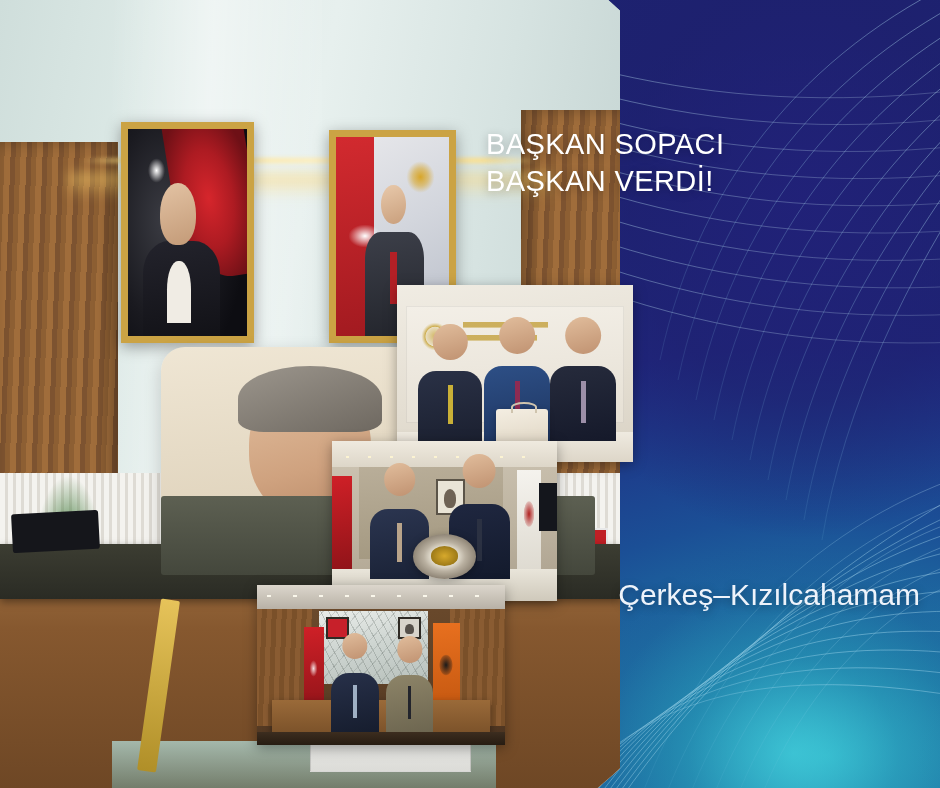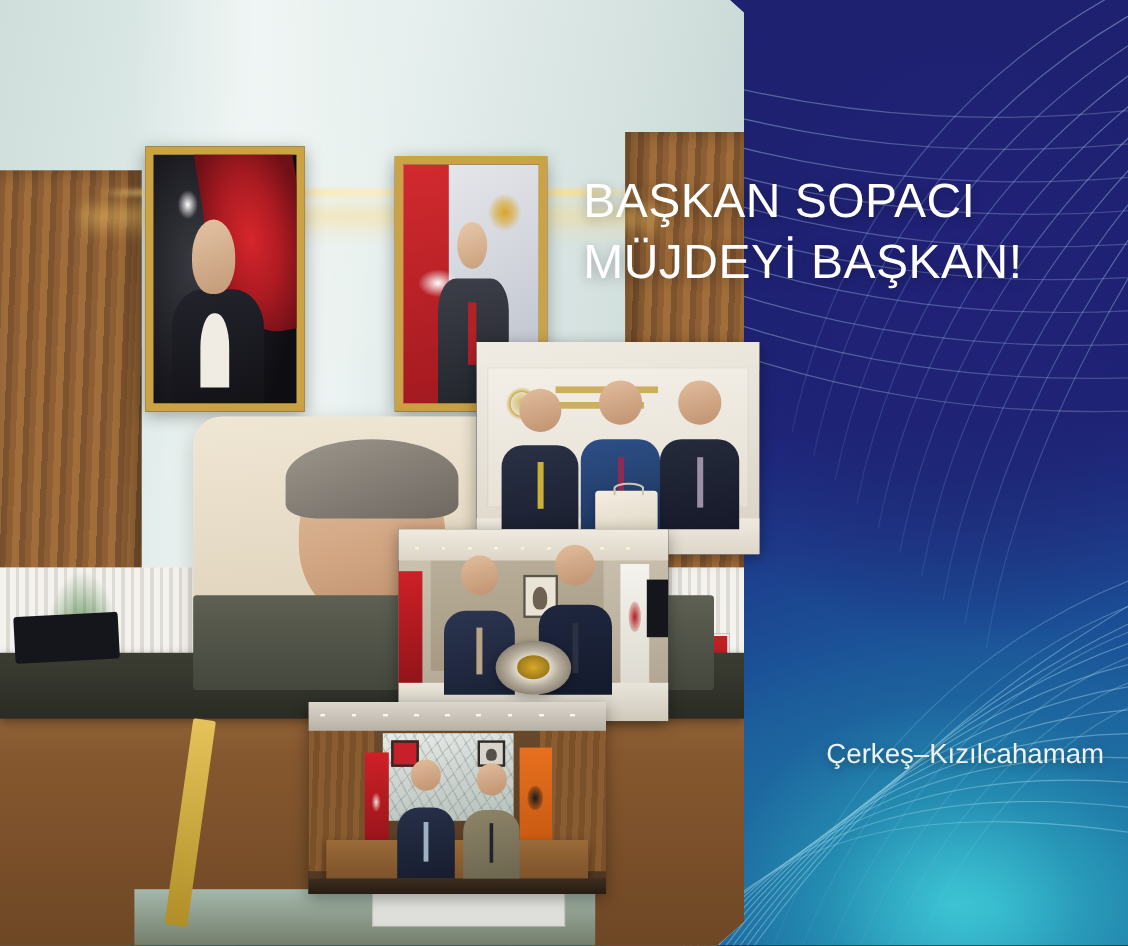--- a/index.html
+++ b/index.html
@@ -278,32 +278,32 @@
     background:linear-gradient(180deg,#3c2d1f,#271c12);}
   #photo-office .p1{left:30%;width:19%;height:62%;bottom:8%;}
   #photo-office .p1 .b{background:linear-gradient(170deg,#273049,#161d2e);}
   #photo-office .p1 .t{background:#9fb0c4;}
   #photo-office .p2{left:52%;width:19%;height:60%;bottom:8%;}
   #photo-office .p2 .b{background:linear-gradient(170deg,#8d8468,#6d6650);}
   #photo-office .p2 .t{background:#22242c;}
 
   
   .headline{
-    position:absolute;left:486px;top:143px;width:430px;
+    position:absolute;left:486px;top:126px;width:430px;
     color:#ffffff;
-    font-size:40px;line-height:1.28;
+    font-size:29px;line-height:1.28;
     letter-spacing:.4px;
     font-weight:400;
     text-shadow:0 2px 10px rgba(0,0,0,.28);
   }
   .headline .l2{display:block;}
   .subline{
-    position:absolute;left:500px;top:612px;width:420px;
+    position:absolute;left:500px;top:574px;width:420px;
     color:#eef3fb;
-    font-size:23px;line-height:1.42;
+    font-size:30px;line-height:1.42;
     text-align:right;
     font-weight:400;
     text-shadow:0 2px 8px rgba(0,0,0,.35);
   }
   .subline .s2{display:block;}
 </style>
 </head>
 <body>
 
 <div class="stage">
@@ -507,20 +507,20 @@
       <div class="pers p2">
           <div class="b"></div>
           <div class="h"></div>
           <div class="t"></div>
         </div>
     </div>
   </div>
 
   <div class="headline">
     <span class="l1">BAŞKAN SOPACI</span>
-    <span class="l2">MÜJDEYİ BAŞKAN!</span>
+    <span class="l2">BAŞKAN VERDİ!</span>
   </div>
 
   <div class="subline">
     <span class="s1">Çerkeş–Kızılcahamam</span>
   </div>
 
 </div>
 
 </body></html>

